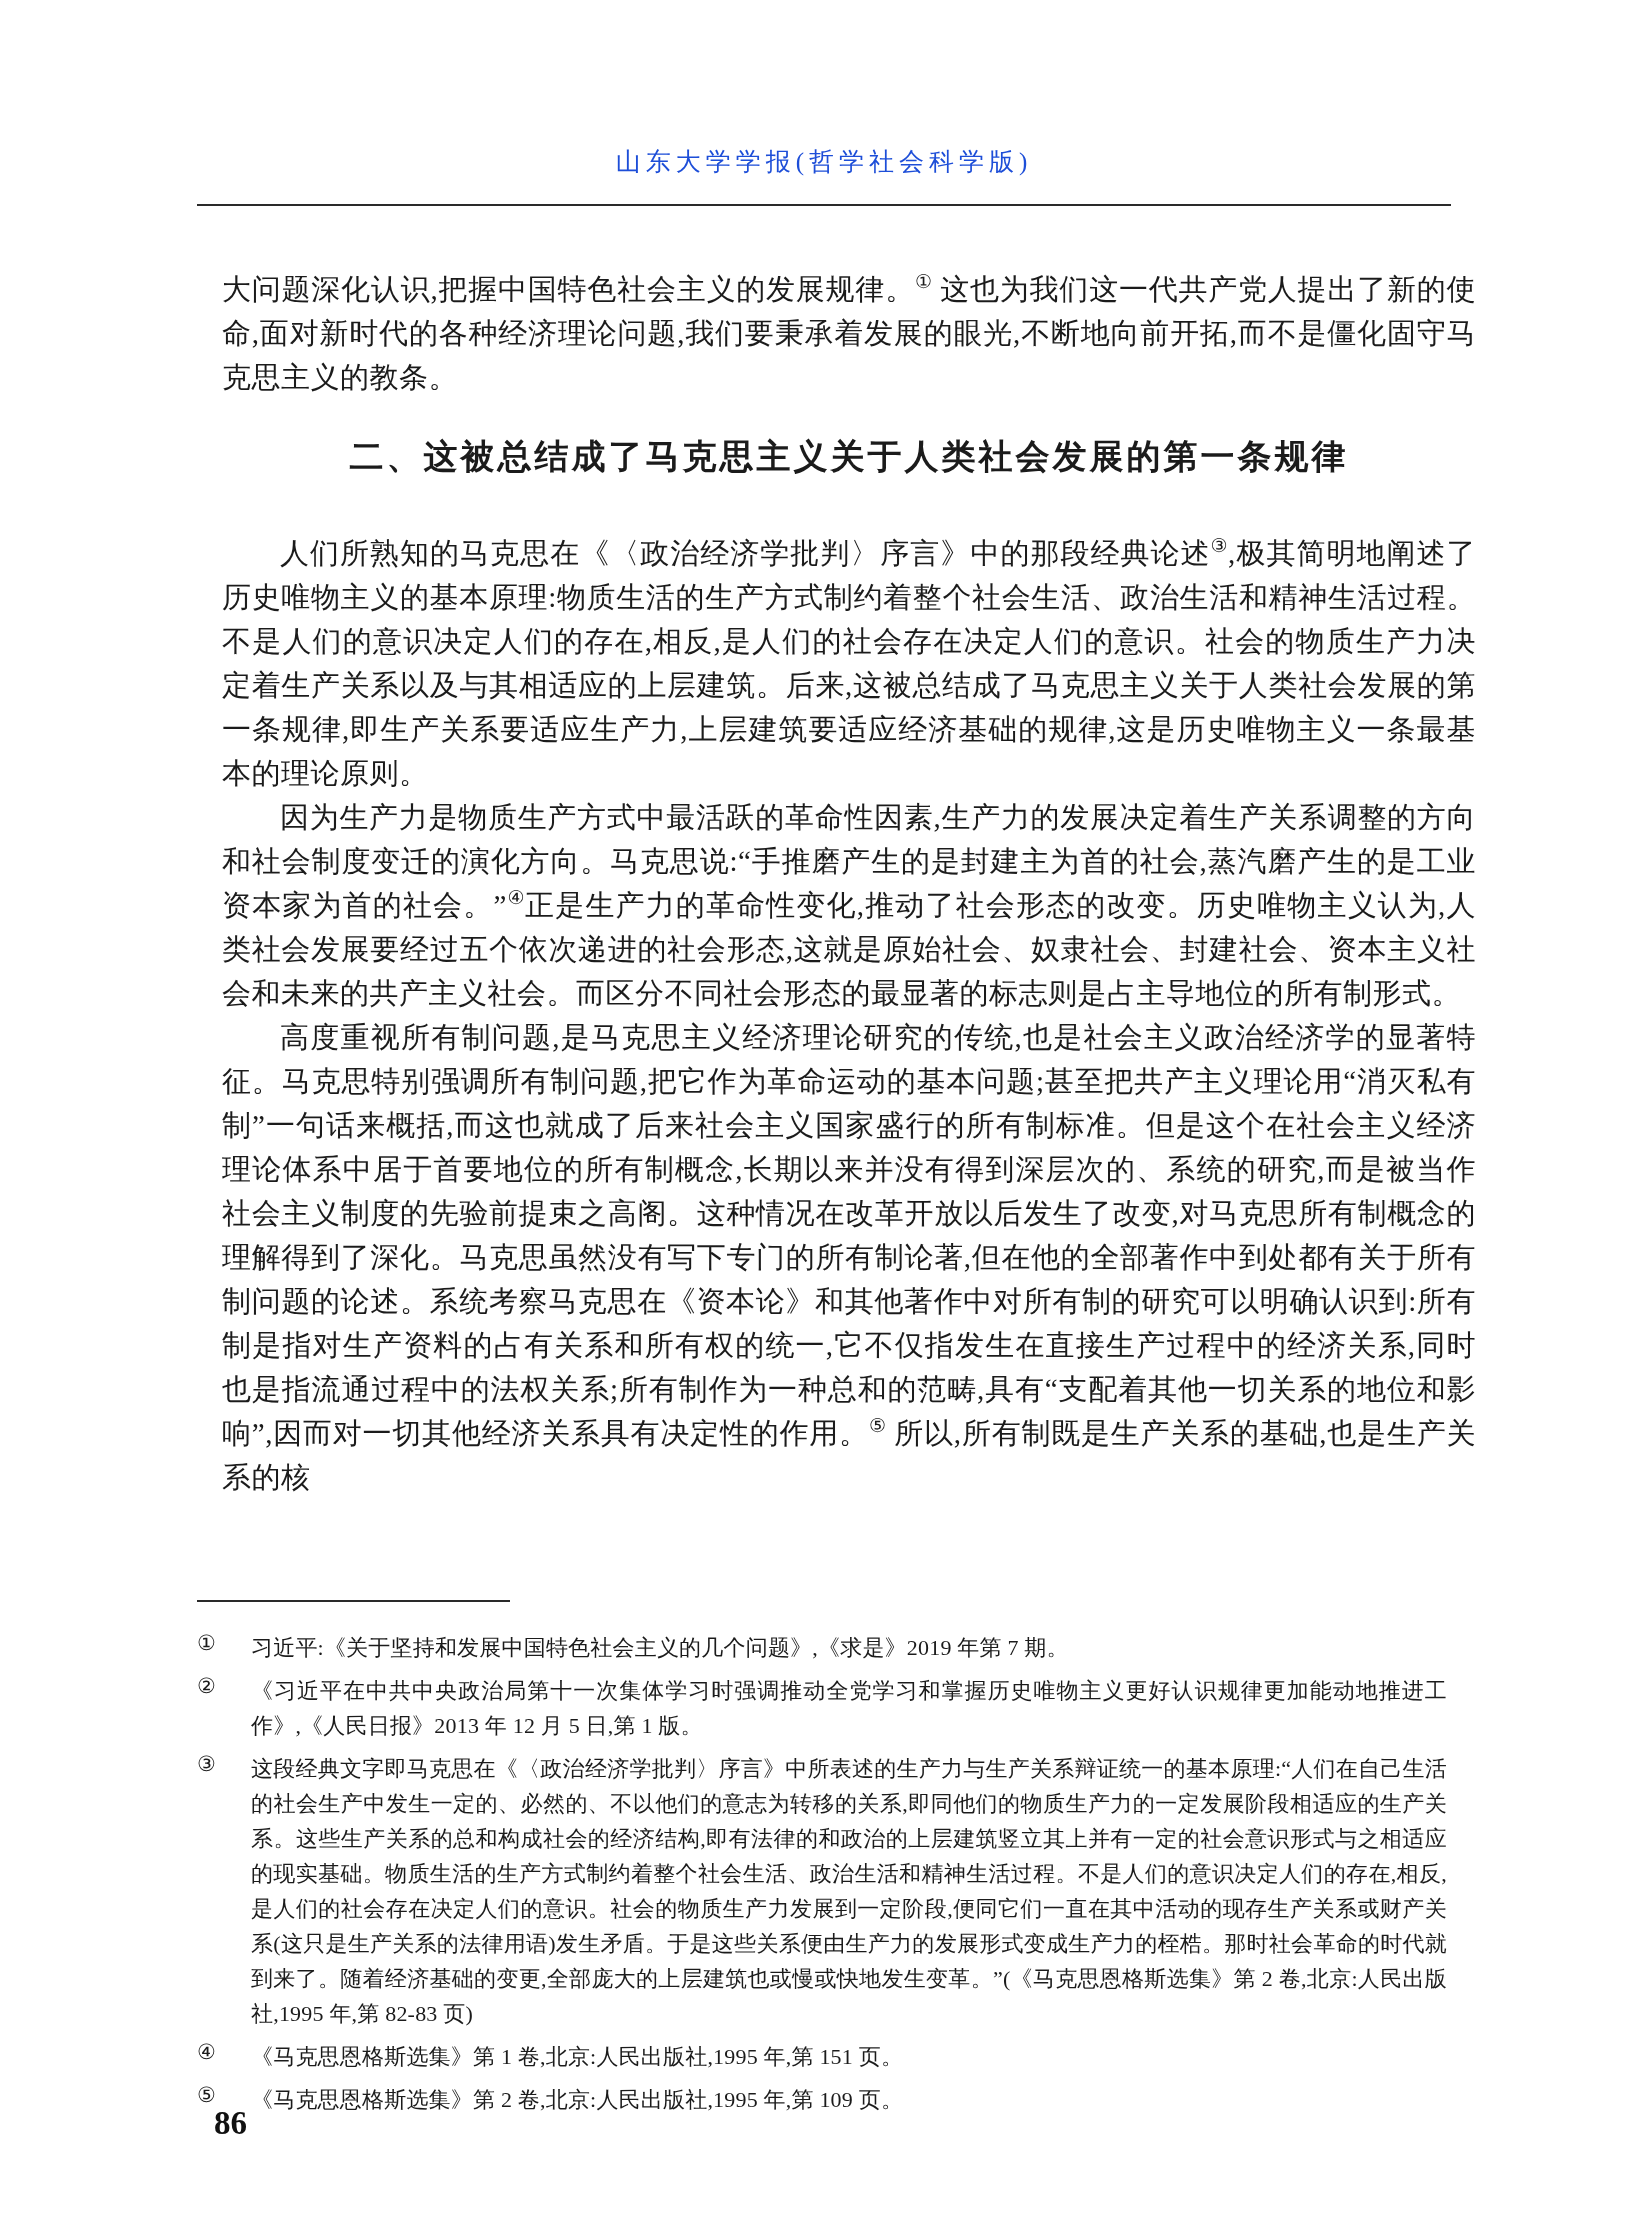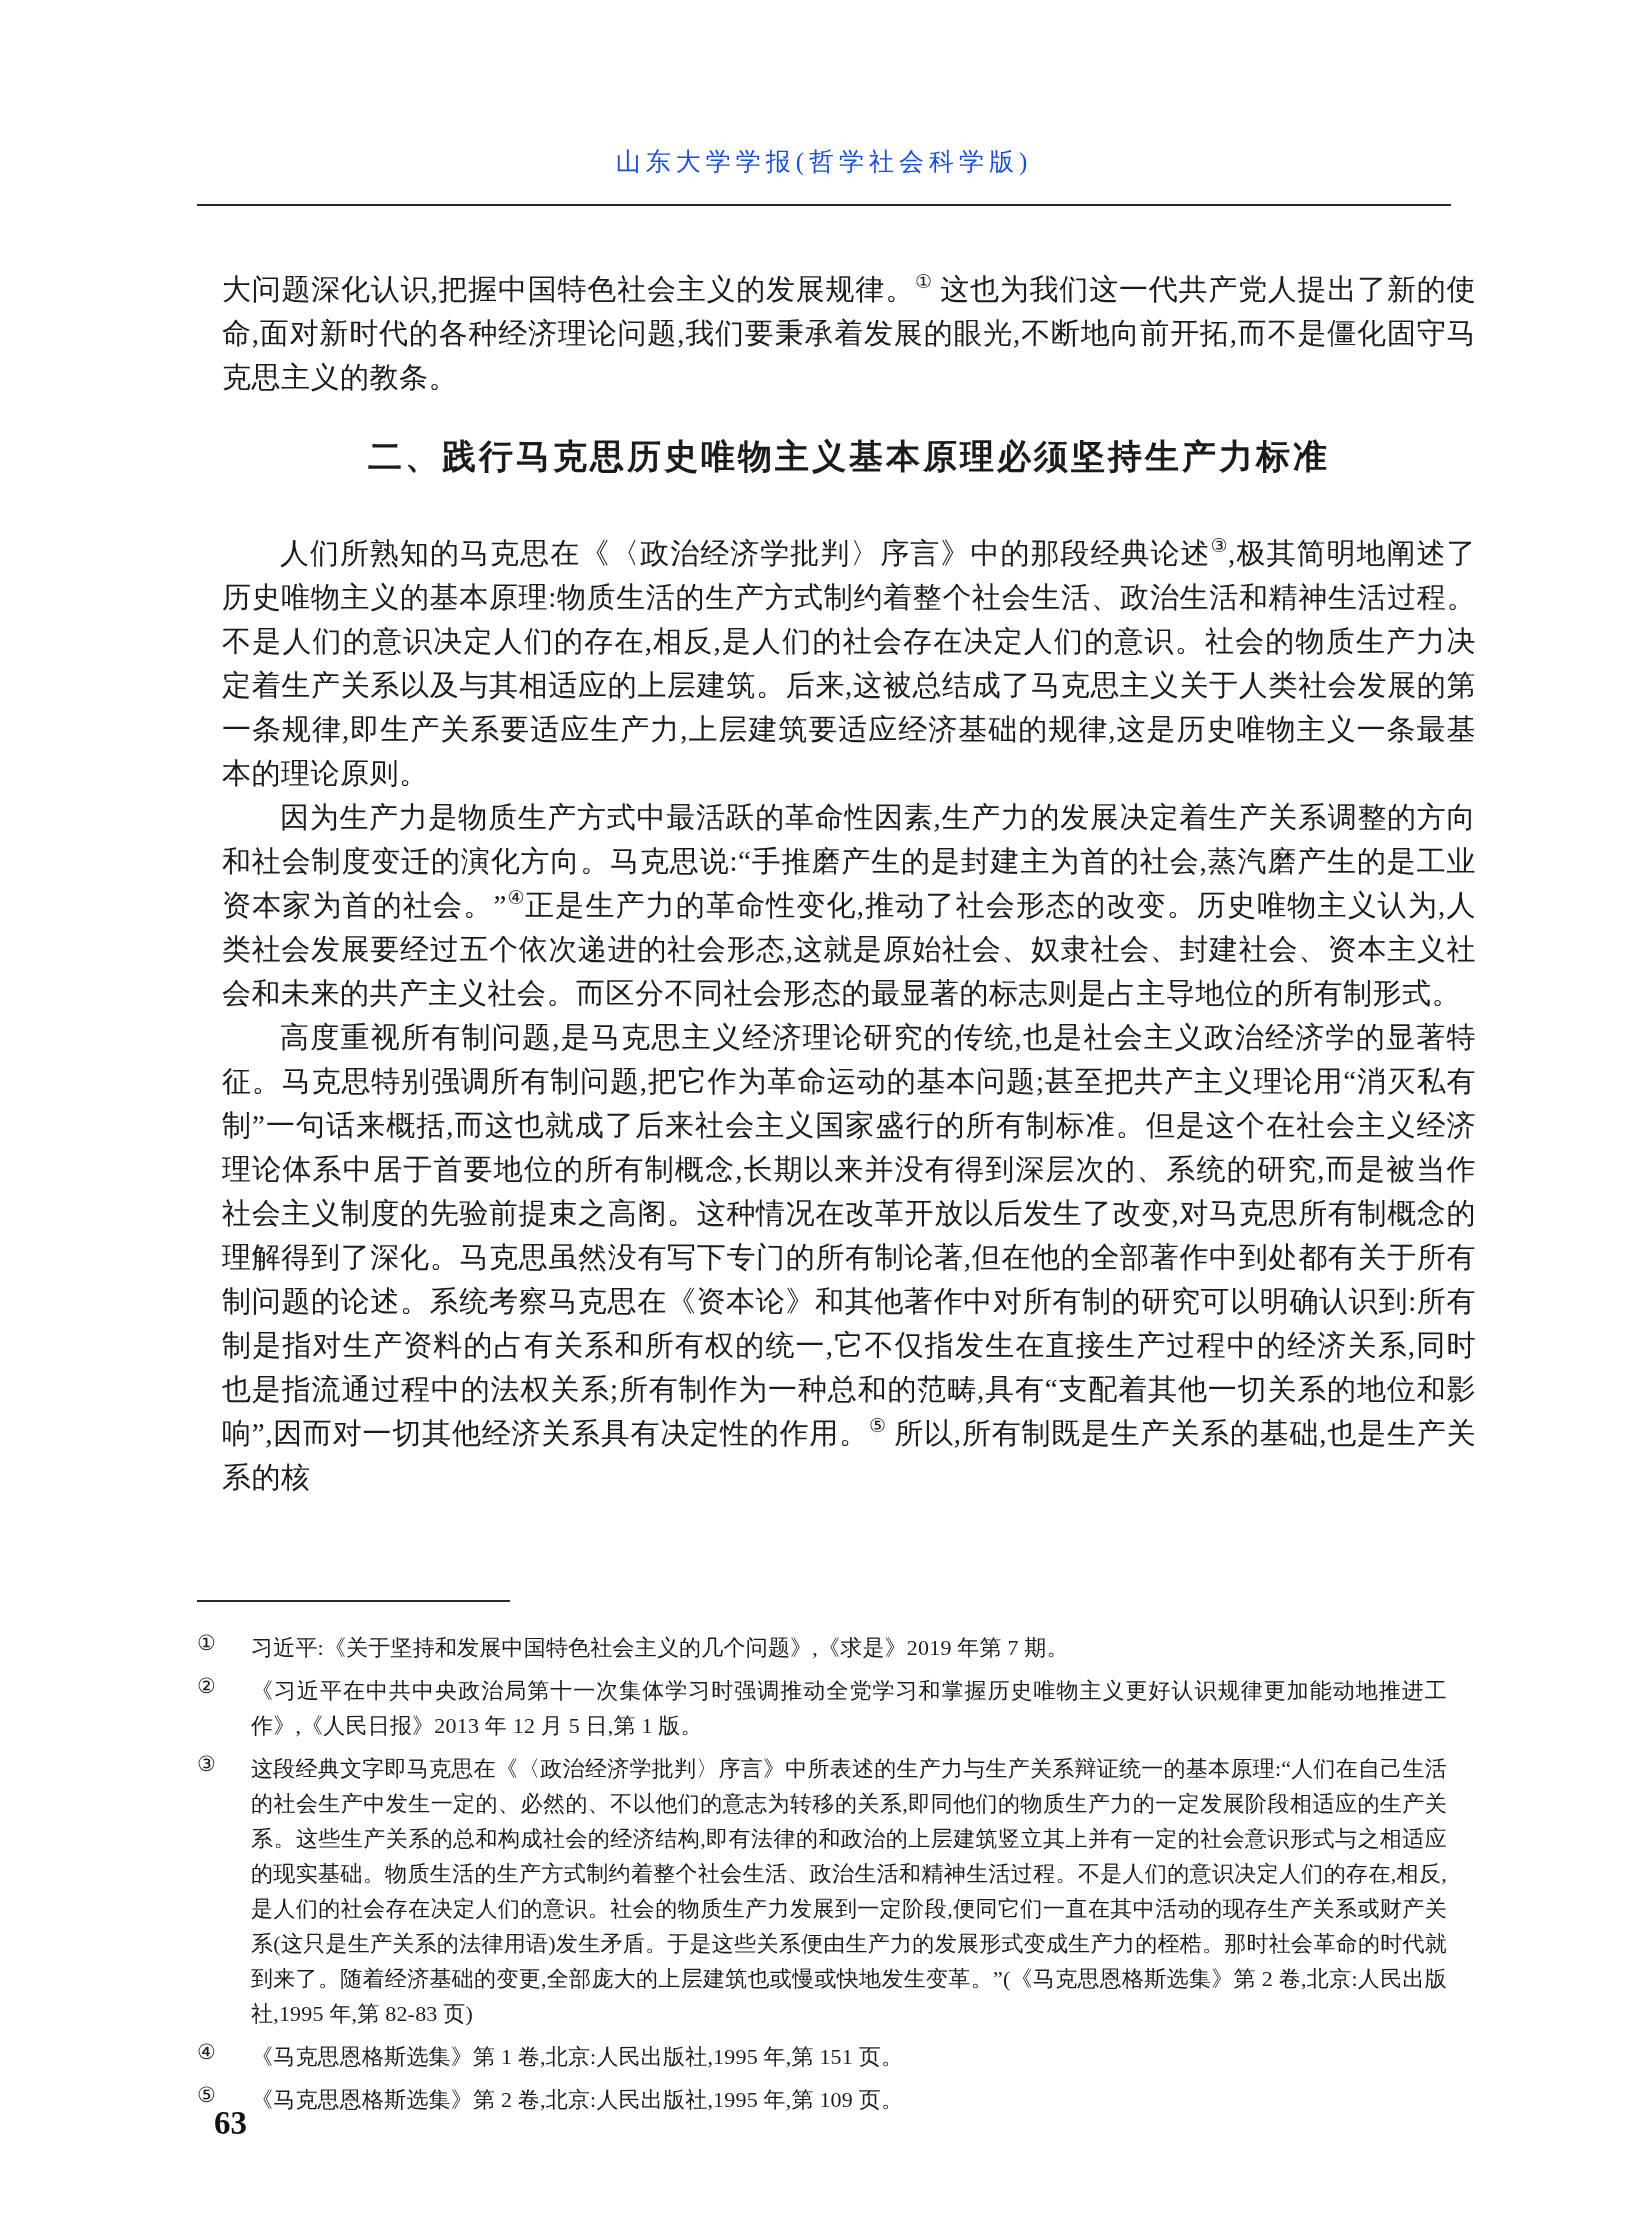--- a/index.html
+++ b/index.html
@@ -84,21 +84,21 @@
 
 <div class="page">
 
   <div class="running-head">
     <div class="journal-title">山东大学学报(哲学社会科学版)</div>
   </div>
   <div class="head-rule"></div>
 
   <main class="article" id="article-root">
       <p class="body-para"><span>大问题深化认识,把握中国特色社会主义的发展规律。</span><span class="note-ref">①</span><span> 这也为我们这一代共产党人提出了新的使命,面对新时代的各种经济理论问题,我们要秉承着发展的眼光,不断地向前开拓,而不是僵化固守马克思主义的教条。</span></p>
-      <h2 class="section-heading">二、践行马克思历史唯物主义基本原理必须坚持生产力标准</h2>
+      <h2 class="section-heading">二、这被总结成了马克思主义关于人类社会发展的第一条规律</h2>
       <p class="body-para indent"><span>人们所熟知的马克思在《〈政治经济学批判〉序言》中的那段经典论述</span><span class="note-ref">③</span><span>,极其简明地阐述了历史唯物主义的基本原理:物质生活的生产方式制约着整个社会生活、政治生活和精神生活过程。不是人们的意识决定人们的存在,相反,是人们的社会存在决定人们的意识。社会的物质生产力决定着生产关系以及与其相适应的上层建筑。后来,这被总结成了马克思主义关于人类社会发展的第一条规律,即生产关系要适应生产力,上层建筑要适应经济基础的规律,这是历史唯物主义一条最基本的理论原则。</span></p>
       <p class="body-para indent"><span>因为生产力是物质生产方式中最活跃的革命性因素,生产力的发展决定着生产关系调整的方向和社会制度变迁的演化方向。马克思说:“手推磨产生的是封建主为首的社会,蒸汽磨产生的是工业资本家为首的社会。”</span><span class="note-ref">④</span><span>正是生产力的革命性变化,推动了社会形态的改变。历史唯物主义认为,人类社会发展要经过五个依次递进的社会形态,这就是原始社会、奴隶社会、封建社会、资本主义社会和未来的共产主义社会。而区分不同社会形态的最显著的标志则是占主导地位的所有制形式。</span></p>
       <p class="body-para indent"><span>高度重视所有制问题,是马克思主义经济理论研究的传统,也是社会主义政治经济学的显著特征。马克思特别强调所有制问题,把它作为革命运动的基本问题;甚至把共产主义理论用“消灭私有制”一句话来概括,而这也就成了后来社会主义国家盛行的所有制标准。但是这个在社会主义经济理论体系中居于首要地位的所有制概念,长期以来并没有得到深层次的、系统的研究,而是被当作社会主义制度的先验前提束之高阁。这种情况在改革开放以后发生了改变,对马克思所有制概念的理解得到了深化。马克思虽然没有写下专门的所有制论著,但在他的全部著作中到处都有关于所有制问题的论述。系统考察马克思在《资本论》和其他著作中对所有制的研究可以明确认识到:所有制是指对生产资料的占有关系和所有权的统一,它不仅指发生在直接生产过程中的经济关系,同时也是指流通过程中的法权关系;所有制作为一种总和的范畴,具有“支配着其他一切关系的地位和影响”,因而对一切其他经济关系具有决定性的作用。</span><span class="note-ref">⑤</span><span> 所以,所有制既是生产关系的基础,也是生产关系的核</span></p>
     </main>
 
   <div class="footnote-rule"></div>
   <section class="footnotes" id="footnote-root">
       <div class="footnote">
         <span class="fn-marker">①</span>
         <p class="fn-text">习近平:《关于坚持和发展中国特色社会主义的几个问题》,《求是》2019 年第 7 期。</p>
@@ -114,16 +114,16 @@
       <div class="footnote">
         <span class="fn-marker">④</span>
         <p class="fn-text">《马克思恩格斯选集》第 1 卷,北京:人民出版社,1995 年,第 151 页。</p>
       </div>
       <div class="footnote">
         <span class="fn-marker">⑤</span>
         <p class="fn-text">《马克思恩格斯选集》第 2 卷,北京:人民出版社,1995 年,第 109 页。</p>
       </div>
     </section>
 
-  <div class="page-number">63</div>
+  <div class="page-number">86</div>
 
 </div>
 
 
 </body></html>

